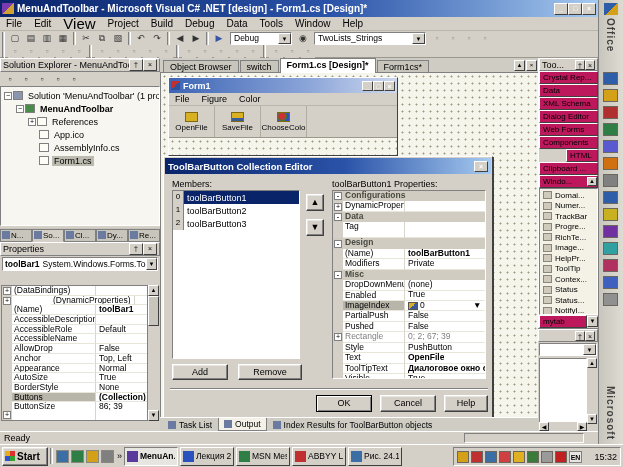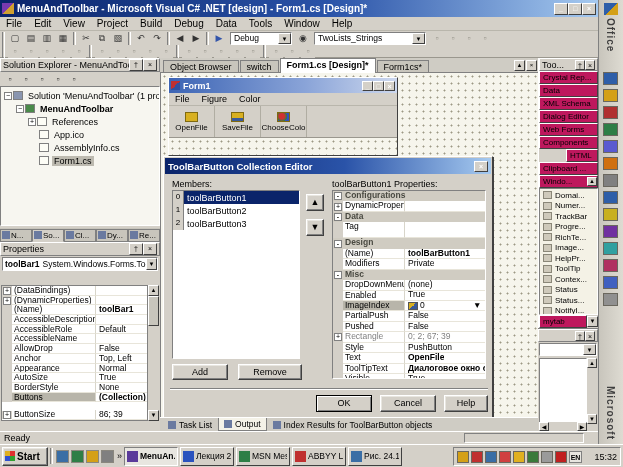--- a/index.html
+++ b/index.html
@@ -47,21 +47,21 @@
     <div class="nw" style="font-size:10px;flex:1">MenuAndToolbar - Microsoft Visual C# .NET [design] - Form1.cs [Design]*</div>
     <div class="minibtn">_</div>
     <div class="minibtn">□</div>
     <div class="minibtn">×</div>
   </div>
 
   <div class="abs flex" style="left:0;top:17px;width:598px;height:14px;border-bottom:1px solid #b9b6ac">
     <div id="menu-items" class="flex" style="height:100%">
         <div style="padding: 0px 6px; font-size: 10px; line-height: 14px;">File</div>
         <div style="padding: 0px 6px; font-size: 10px; line-height: 14px;">Edit</div>
-        <div style="padding: 0px 6px; font-size: 10px; line-height: 14px;">View</div>
+        <div style="padding: 0px 6px; font-size: 15px; line-height: 14px;">View</div>
         <div style="padding: 0px 6px; font-size: 10px; line-height: 14px;">Project</div>
         <div style="padding: 0px 6px; font-size: 10px; line-height: 14px;">Build</div>
         <div style="padding: 0px 6px; font-size: 10px; line-height: 14px;">Debug</div>
         <div style="padding: 0px 6px; font-size: 10px; line-height: 14px;">Data</div>
         <div style="padding: 0px 6px; font-size: 10px; line-height: 14px;">Tools</div>
         <div style="padding: 0px 6px; font-size: 10px; line-height: 14px;">Window</div>
         <div style="padding: 0px 6px; font-size: 10px; line-height: 14px;">Help</div>
       </div>
   </div>
 
@@ -215,21 +215,21 @@
           <div class="gut">
             <div class="expbox">+</div>
           </div>
           <div class="nm" style="flex: 0 0 84px;">(DataBindings)</div>
           <div class="vl" style="flex: 1 1 0%;"></div>
         </div>
         <div class="prow" style="height: 9.7px;">
           <div class="gut">
             <div class="expbox">+</div>
           </div>
-          <div class="nm" style="flex: 0 0 84px;">(DynamicProperties)</div>
+          <div class="nm" style="flex: 0 0 84px; margin-left: 39px;">(DynamicProperties)</div>
           <div class="vl" style="flex: 1 1 0%;"></div>
         </div>
         <div class="prow" style="height: 9.7px;">
           <div class="gut"></div>
           <div class="nm" style="flex: 0 0 84px;">(Name)</div>
           <div class="vl" style="flex: 1 1 0%; font-weight: bold;">toolBar1</div>
         </div>
         <div class="prow" style="height: 9.7px;">
           <div class="gut"></div>
           <div class="nm" style="flex: 0 0 84px;">AccessibleDescription</div>
@@ -268,21 +268,21 @@
         <div class="prow" style="height: 9.7px;">
           <div class="gut"></div>
           <div class="nm" style="flex: 0 0 84px;">BorderStyle</div>
           <div class="vl" style="flex: 1 1 0%;">None</div>
         </div>
         <div class="prow" style="height: 9.7px;">
           <div class="gut"></div>
           <div class="nm" style="flex: 0 0 84px; background: rgb(184, 181, 170);">Buttons</div>
           <div class="vl" style="flex: 1 1 0%; font-weight: bold;">(Collection)</div>
         </div>
-        <div class="prow" style="height: 25px; align-items: center;">
+        <div class="prow" style="height: 25px;">
           <div class="gut">
             <div class="expbox">+</div>
           </div>
           <div class="nm" style="flex: 0 0 84px;">ButtonSize</div>
           <div class="vl" style="flex: 1 1 0%;">86; 39</div>
         </div>
         <div class="prow" style="height: 9.7px;">
           <div class="gut"></div>
           <div class="nm" style="flex: 0 0 84px;">CausesValidation</div>
           <div class="vl" style="flex: 1 1 0%;">True</div>

